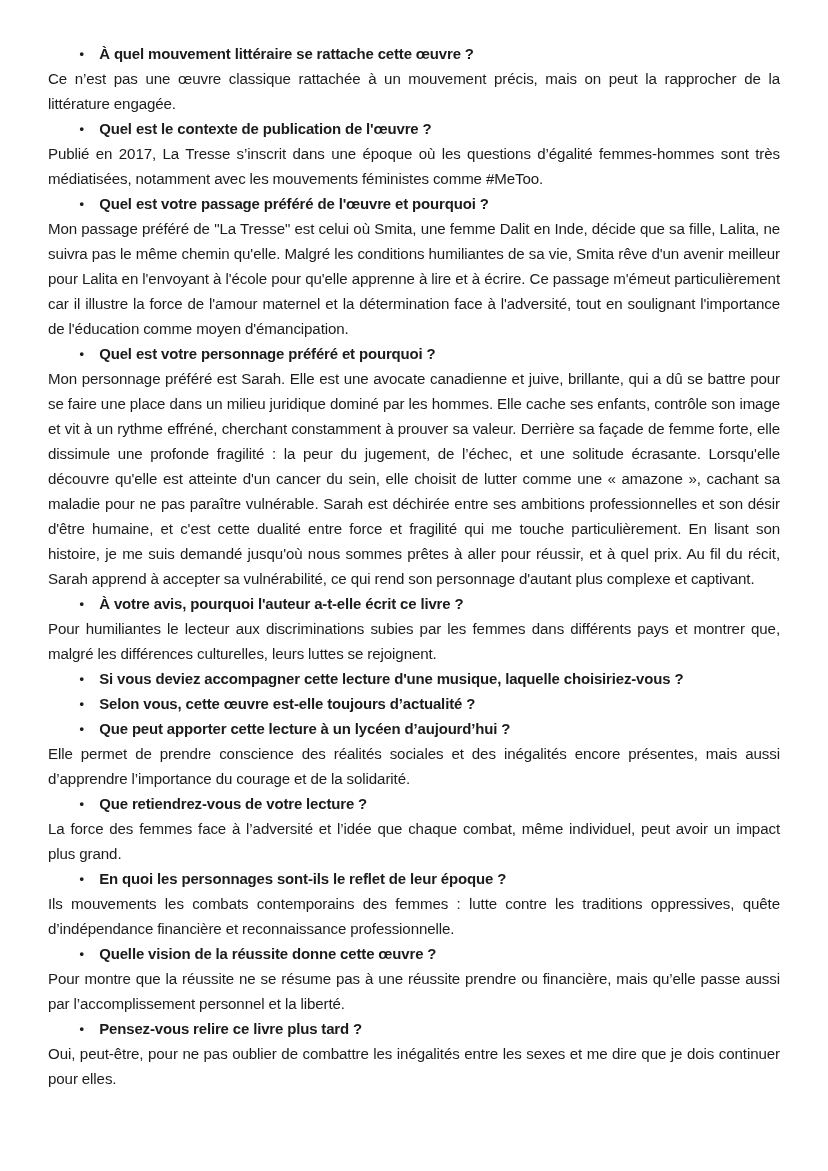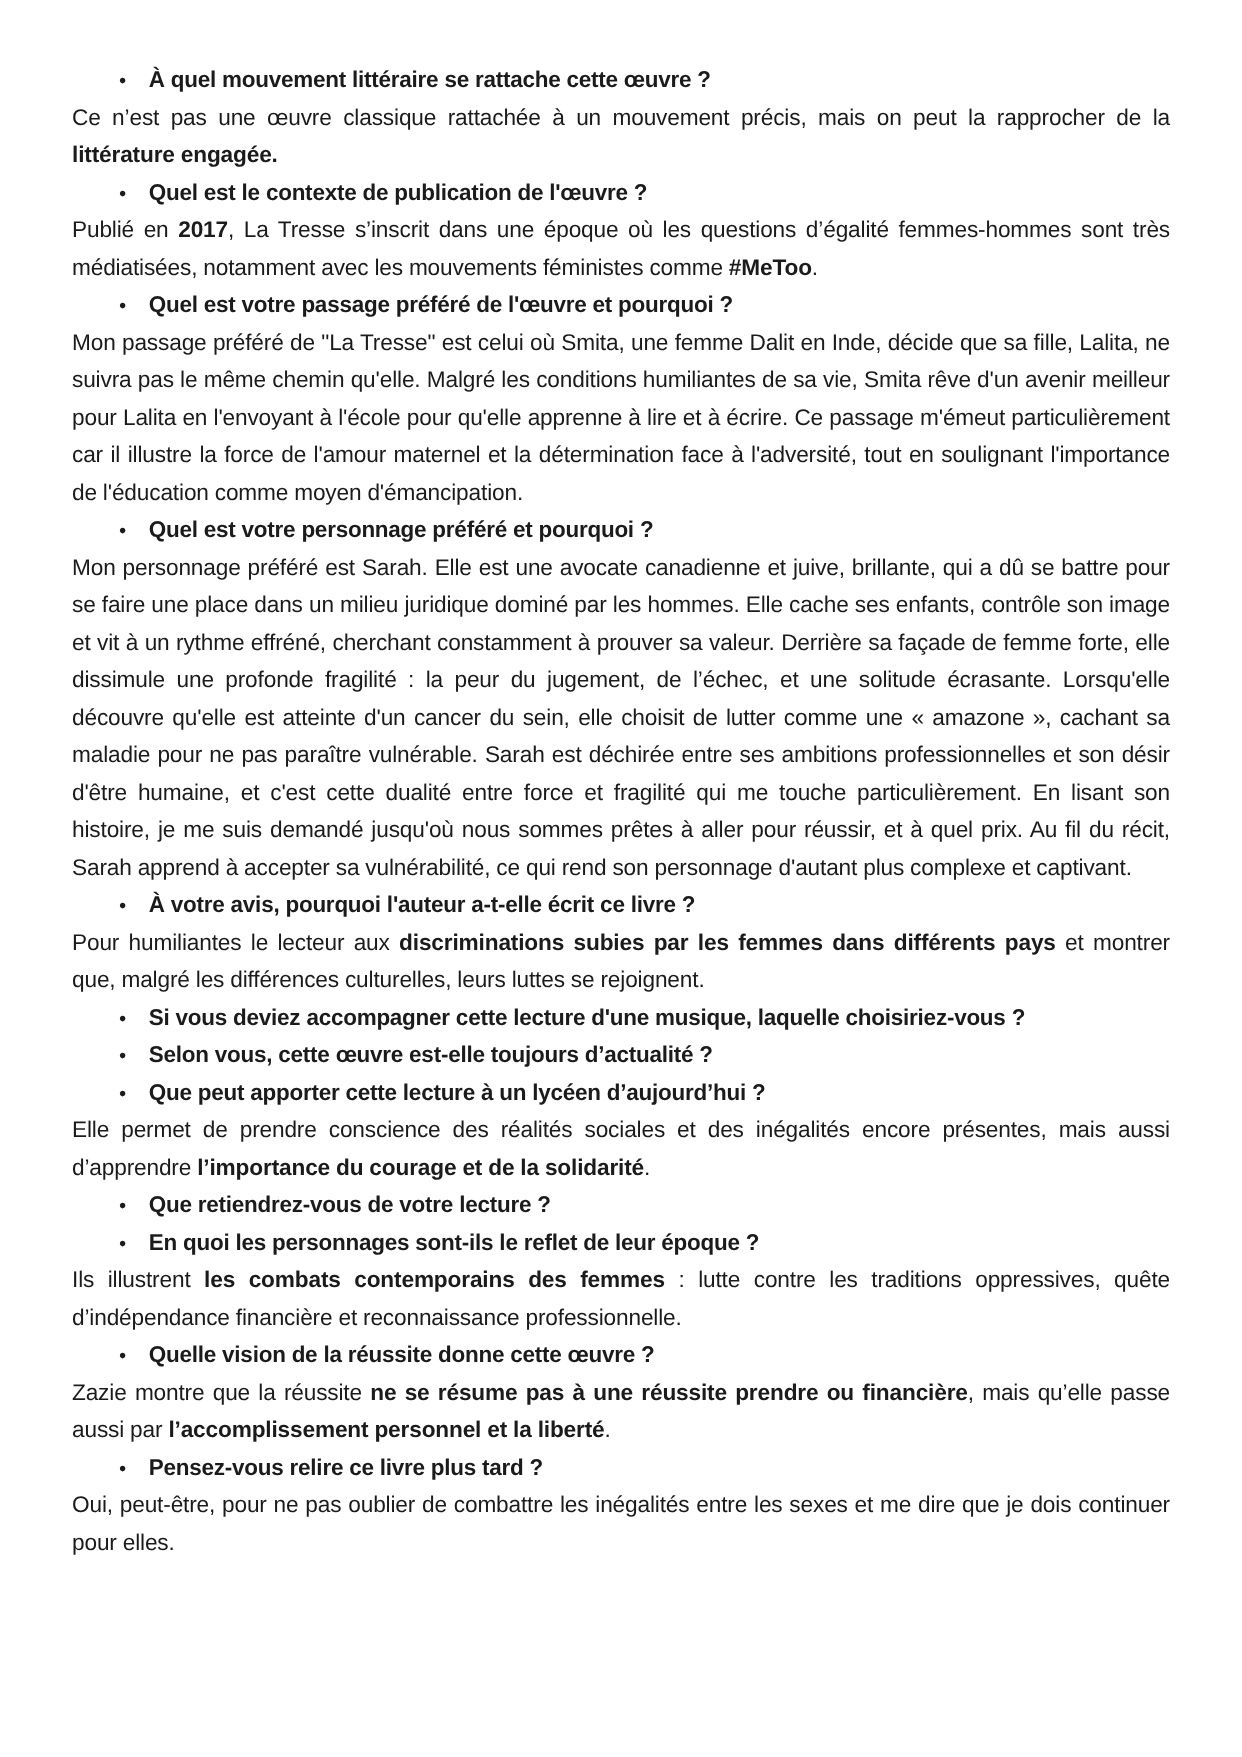--- a/index.html
+++ b/index.html
@@ -50,21 +50,21 @@
     margin: 0;
     padding: 0;
     font-size: 15.1px;
     line-height: 25px;
     text-align: justify;
     text-justify: inter-word;
     letter-spacing: -0.1px;
     word-spacing: -0.1px;
     hyphens: none;
   }
-  b, .b { font-weight: bold; }
+  b, .b { font-weight: normal; }
   i, .i { }
 </style>
 </head>
 <body>
 
 <div class="page" style="background: rgb(255, 255, 255); color: rgb(27, 27, 27);">
   <div class="content">
       <p class="q"><span class="bullet">•</span><span>À quel mouvement littéraire se rattache cette œuvre ?</span></p>
       <p class="a"><span>Ce n’est pas une œuvre classique rattachée à un mouvement précis, mais on peut la rapprocher de la </span><span class="b">littérature engagée.</span></p>
       <p class="q"><span class="bullet">•</span><span>Quel est le contexte de publication de l'œuvre ?</span></p>
@@ -73,20 +73,21 @@
       <p class="a"><span>Mon passage préféré de "La Tresse" est celui où Smita, une femme Dalit en Inde, décide que sa fille, Lalita, ne suivra pas le même chemin qu'elle. Malgré les conditions humiliantes de sa vie, Smita rêve d'un avenir meilleur pour Lalita en l'envoyant à l'école pour qu'elle apprenne à lire et à écrire. Ce passage m'émeut particulièrement car il illustre la force de l'amour maternel et la détermination face à l'adversité, tout en soulignant l'importance de l'éducation comme moyen d'émancipation.</span></p>
       <p class="q"><span class="bullet">•</span><span>Quel est votre personnage préféré et pourquoi ?</span></p>
       <p class="a"><span>Mon personnage préféré est Sarah. Elle est une avocate canadienne et juive, brillante, qui a dû se battre pour se faire une place dans un milieu juridique dominé par les hommes. Elle cache ses enfants, contrôle son image et vit à un rythme effréné, cherchant constamment à prouver sa valeur. Derrière sa façade de femme forte, elle dissimule une profonde fragilité : la peur du jugement, de l’échec, et une solitude écrasante. Lorsqu'elle découvre qu'elle est atteinte d'un cancer du sein, elle choisit de lutter comme une « amazone », cachant sa maladie pour ne pas paraître vulnérable. Sarah est déchirée entre ses ambitions professionnelles et son désir d'être humaine, et c'est cette dualité entre force et fragilité qui me touche particulièrement. En lisant son histoire, je me suis demandé jusqu'où nous sommes prêtes à aller pour réussir, et à quel prix. Au fil du récit, Sarah apprend à accepter sa vulnérabilité, ce qui rend son personnage d'autant plus complexe et captivant.</span></p>
       <p class="q"><span class="bullet">•</span><span>À votre avis, pourquoi l'auteur a-t-elle écrit ce livre ?</span></p>
       <p class="a"><span>Pour humiliantes le lecteur aux </span><span class="b">discriminations subies par les femmes dans différents pays</span><span> et montrer que, malgré les différences culturelles, leurs luttes se rejoignent.</span></p>
       <p class="q"><span class="bullet">•</span><span>Si vous deviez accompagner cette lecture d'une musique, laquelle choisiriez-vous ?</span></p>
       <p class="q"><span class="bullet">•</span><span>Selon vous, cette œuvre est-elle toujours d’actualité ?</span></p>
       <p class="q"><span class="bullet">•</span><span>Que peut apporter cette lecture à un lycéen d’aujourd’hui ?</span></p>
       <p class="a"><span>Elle permet de prendre conscience des réalités sociales et des inégalités encore présentes, mais aussi d’apprendre </span><span class="b">l’importance du courage et de la solidarité</span><span>.</span></p>
       <p class="q"><span class="bullet">•</span><span>Que retiendrez-vous de votre lecture ?</span></p>
+      <p class="a"><span>La force des femmes face à l’adversité et l’idée que </span><span class="b">chaque combat, même individuel, peut avoir un impact plus grand</span><span>.</span></p>
       <p class="q"><span class="bullet">•</span><span>En quoi les personnages sont-ils le reflet de leur époque ?</span></p>
-      <p class="a"><span>Ils illustrent </span><span class="b">les combats contemporains des femmes</span><span> : lutte contre les traditions oppressives, quête d’indépendance financière et reconnaissance professionnelle.</span></p>
+      <p class="a"><span>Ils mouvements </span><span class="b">les combats contemporains des femmes</span><span> : lutte contre les traditions oppressives, quête d’indépendance financière et reconnaissance professionnelle.</span></p>
       <p class="q"><span class="bullet">•</span><span>Quelle vision de la réussite donne cette œuvre ?</span></p>
-      <p class="a"><span>Zazie montre que la réussite </span><span class="b">ne se résume pas à une réussite prendre ou financière</span><span>, mais qu’elle passe aussi par </span><span class="b">l’accomplissement personnel et la liberté</span><span>.</span></p>
+      <p class="a"><span>Pour montre que la réussite </span><span class="b">ne se résume pas à une réussite prendre ou financière</span><span>, mais qu’elle passe aussi par </span><span class="b">l’accomplissement personnel et la liberté</span><span>.</span></p>
       <p class="q"><span class="bullet">•</span><span>Pensez-vous relire ce livre plus tard ?</span></p>
       <p class="a"><span>Oui, peut-être, pour ne pas oublier de combattre les inégalités entre les sexes et me dire que je dois continuer pour elles.</span></p>
     </div>
 </div>
 
 </body></html>

